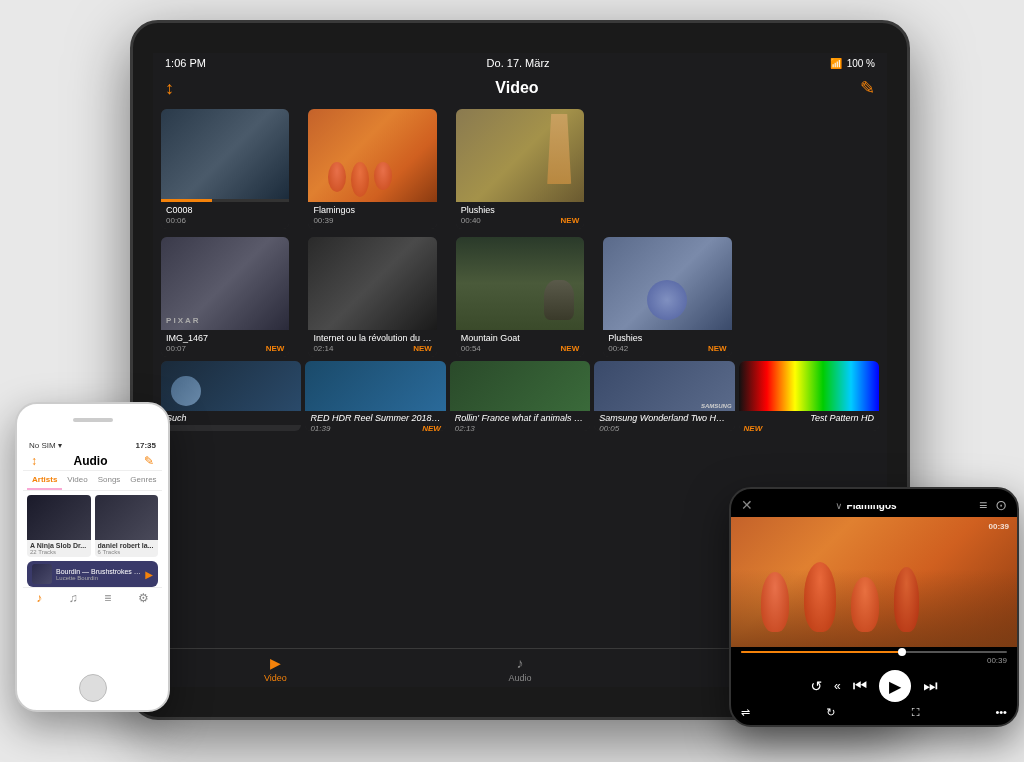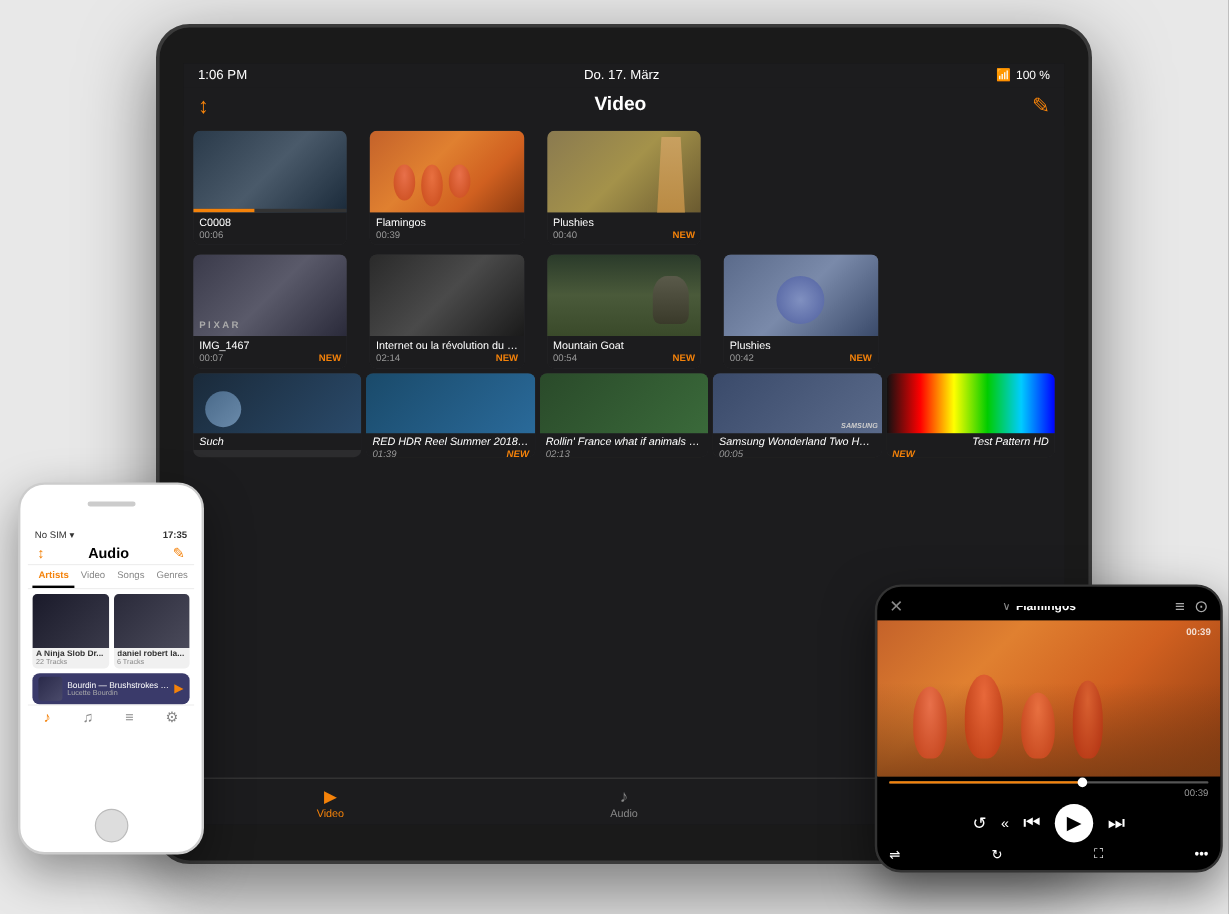--- a/index.html
+++ b/index.html
@@ -80,21 +80,21 @@
       flex: 1;
     }
     .video-item {
       background: #2c2c2e;
       border-radius: 6px;
       overflow: hidden;
       position: relative;
     }
     .video-thumb {
       width: 100%;
-      height: 68px;
+      height: 93px;
       object-fit: cover;
       display: block;
       position: relative;
       overflow: hidden;
     }
     .video-info {
       padding: 3px 5px 4px;
       background: #1c1c1e;
     }
     .video-title {
@@ -257,21 +257,21 @@
       border-bottom: 1px solid #eee;
       padding: 0 4px;
     }
     .tab-old {
       font-size: 8px;
       padding: 4px 5px;
       color: #888;
     }
     .tab-old.active {
       color: #f4820a;
-      border-bottom: 2px solid #000000;
+      border-bottom: 2px solid #f9a8d4;
       font-weight: 600;
     }
     .music-grid {
       display: grid;
       grid-template-columns: 1fr 1fr;
       gap: 4px;
       padding: 4px;
     }
     .music-item {
       background: #f0f0f0;

